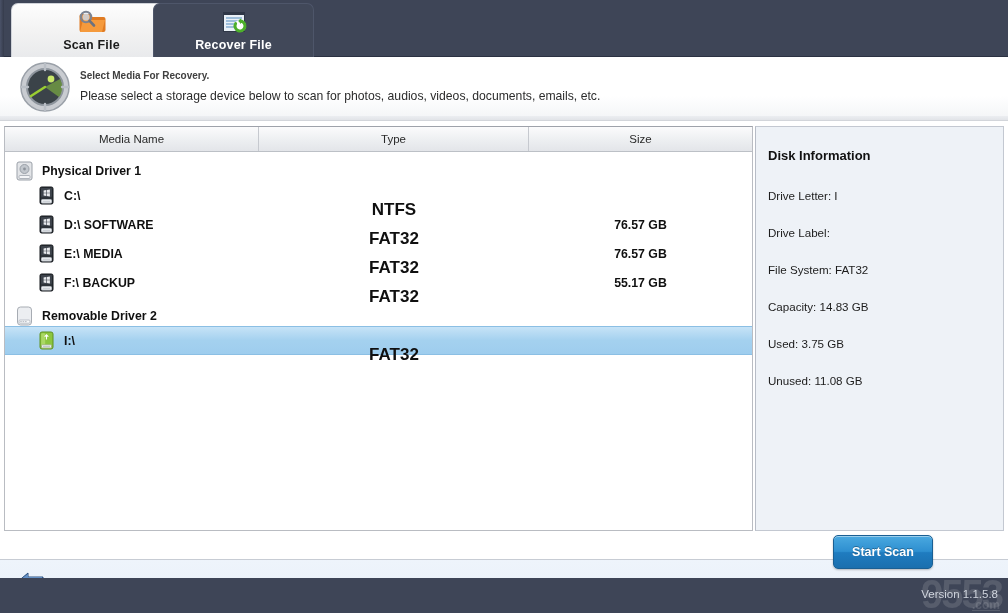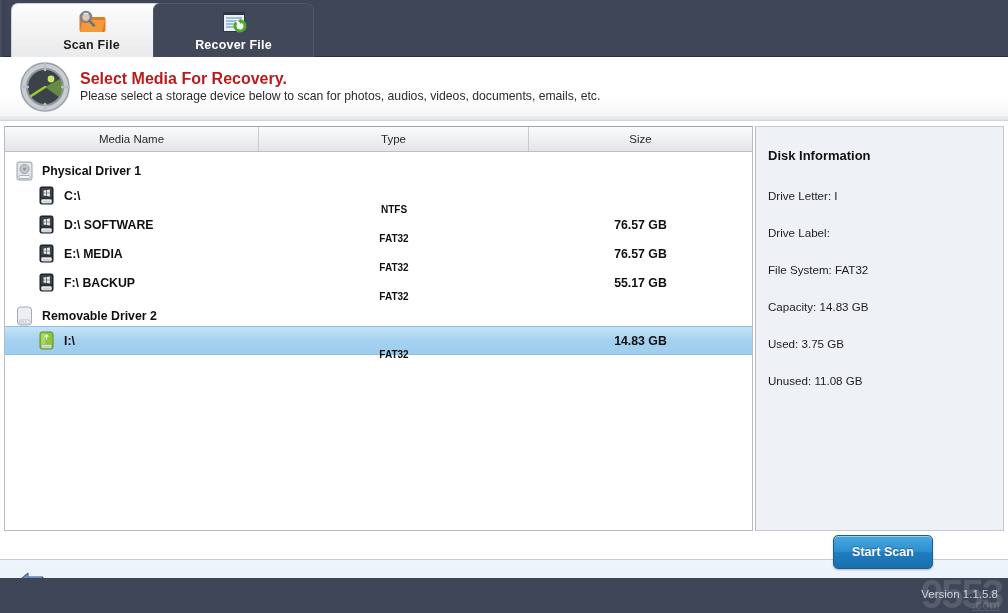--- a/index.html
+++ b/index.html
@@ -69,21 +69,21 @@
   .header::after{
     content:""; position:absolute; left:0; bottom:0; width:1008px; height:4px;
     background: linear-gradient(to bottom,#eceef1,#e2e4e8);
   }
   .radar {
     position: absolute; left: 20px; top: 62px;
     width: 50px; height: 50px;
   }
   .header-title {
     position: absolute; left: 80px; top: 70px;
-    font-size: 16px; font-weight: bold; color: #b91c1c;
+    font-size: 10px; font-weight: bold; color: #404040;
   }
   .header-sub {
     position: absolute; left: 80px; top: 89px;
     font-size: 12.2px; color: #2c2c2c;
   }
 
   
   .table-wrap {
     position: absolute; left: 4px; top: 126px;
     width: 749px; height: 405px;
@@ -118,21 +118,21 @@
     background: linear-gradient(to bottom,#c6e3f7 0%,#a4d1ef 50%,#9ecdee 100%);
     border-top: 1px solid #8bbfe4;
     border-bottom: 1px solid #8bbfe4;
   }
   .cell-name {
     width: 254px; display: flex; align-items: center;
     font-size: 12.3px; font-weight: bold; color: #101010;
   }
   .cell-type {
     width: 270px; text-align: center;
-    font-size: 10px; font-weight: bold; color: #101010; margin-top: 28px;
+    font-size: 17px; font-weight: bold; color: #101010; margin-top: 28px;
   }
   .cell-size {
     width: 223px; text-align: center;
     font-size: 12.3px; font-weight: bold; color: #101010;
   }
   .indent-group { padding-left: 10px; }
   .indent-child { padding-left: 32px; }
 
   .ico { width: 19px; height: 20px; margin-right: 8px; flex: 0 0 auto; }
 
@@ -386,21 +386,20 @@
             <span class="ico"><svg width="19" height="20" viewBox="0 0 19 20">
                 <rect x="3" y="1" width="13" height="17" rx="2" fill="#8cc63f" stroke="#5f9220" stroke-width="1"></rect>
                 <rect x="4.2" y="2.2" width="4" height="14.6" rx="1.2" fill="#b4dd72" opacity="0.75"></rect>
                 <path d="M9.5 4 v4 M8 5.4 l1.5 -1.6 l1.5 1.6" stroke="#ffffff" stroke-width="1.1" fill="none" stroke-linecap="round"></path>
                 <rect x="4.5" y="13.8" width="10" height="3.2" rx="0.8" fill="#f3f5f7" stroke="#9fb47c"></rect>
                 <rect x="5.8" y="14.9" width="7.4" height="1.1" fill="#c2c8cf"></rect>
               </svg></span>
             <span>I:\</span>
           </div>
           <div class="cell-type">FAT32</div>
-          <div class="cell-size">14.83 GB</div>
         </div>
       </div>
   </div>
 
   <div class="diskpanel">
     <div class="disk-title">Disk Information</div>
     <div class="disk-line" style="top:62px">Drive Letter: I</div>
     <div class="disk-line" style="top:99px">Drive Label:</div>
     <div class="disk-line" style="top:136px">File System: FAT32</div>
     <div class="disk-line" style="top:173px">Capacity: 14.83 GB</div>

